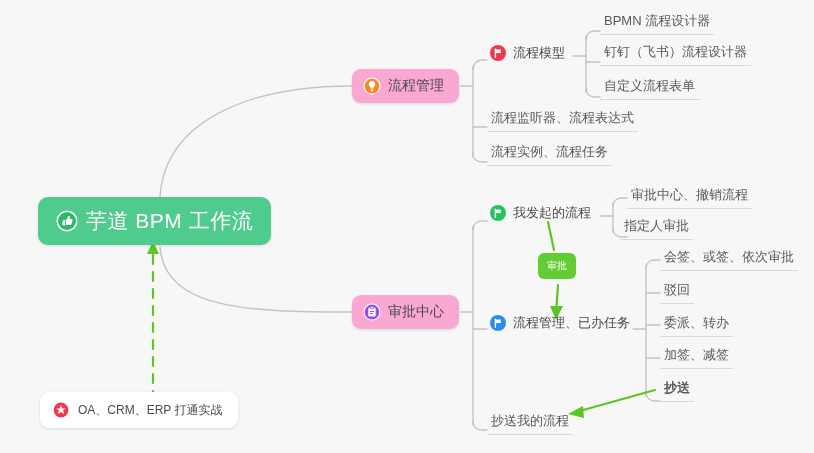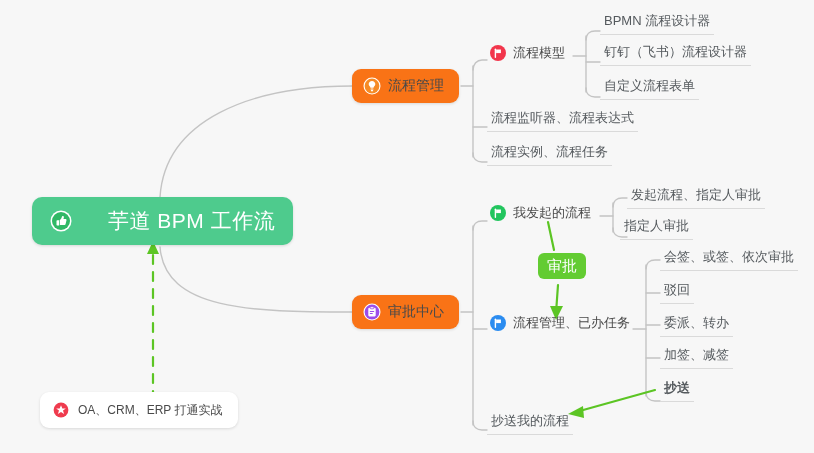--- a/index.html
+++ b/index.html
@@ -43,21 +43,21 @@
     height: 48px;
     box-shadow: 0 1px 3px rgba(0,0,0,0.13);
     color: #ffffff;
     font-size: 21px;
     letter-spacing: .5px;
   }
   .node-root .label { color:#fff; font-size:21px; }
 
   
   .node-card {
-    background: #f97316;
+    background: #f9a8d4;
     border-radius: 9px;
     padding: 0 15px 0 11px;
     height: 34px;
     box-shadow: 0 1px 3px rgba(0,0,0,0.12);
     font-size: 14px;
     color: #4a4a4a;
   }
 
   
   .node-wide {
@@ -80,21 +80,21 @@
     align-items: flex-end;
   }
 
   
   .node-badge {
     background: #63cc32;
     border-radius: 6px;
     height: 26px;
     padding: 0 9px;
     color: #ffffff;
-    font-size: 15px;
+    font-size: 10px;
     justify-content: center;
   }
 
   
   .ico {
     display: inline-flex;
     align-items: center;
     justify-content: center;
     flex: 0 0 auto;
     margin-right: 8px;
@@ -154,21 +154,21 @@
       <path d="M 655 390 L 576 412"></path>
       <path d="M 153 400 L 153 248" stroke-dasharray="9 8"></path>
     </g>
     <g fill="#5cc524" stroke="none">
       <polygon points="556,320 550,306 563,306"></polygon>
       <polygon points="568,414 583,406 584,418"></polygon>
       <polygon points="153,241 147,254 159,254"></polygon>
     </g>
   </svg>
 
-  <div class="node node-root" style="left:32px; top:197px;gap:28px;">
+  <div class="node node-root" style="left:38px; top:197px;">
     <span class="ico">
       <svg width="22" height="22" viewBox="0 0 22 22">
         <circle cx="11" cy="11" r="10.5" fill="#ffffff"></circle>
         <circle cx="11" cy="11" r="9" fill="#2fb866"></circle>
         <path d="M7.2 10.3h1.9v5.1H7.2a.7.7 0 0 1-.7-.7v-3.7a.7.7 0 0 1 .7-.7z" fill="#fff"></path>
         <path d="M9.8 10.1c.9-.6 1.8-1.8 2-3.1.1-.6.5-1 1-1 .6 0 1.1.5 1.1 1.1 0 .6-.2 1.3-.5 1.9h2.1c.7 0 1.2.6 1 1.3l-.9 3.7c-.1.6-.7 1-1.3 1H9.8z" fill="#fff"></path>
       </svg>
     </span>
     <span class="label">芋道 BPM 工作流</span>
   </div>
@@ -244,21 +244,21 @@
       <svg width="16" height="16" viewBox="0 0 16 16">
         <circle cx="8" cy="8" r="8" fill="#22c55e"></circle>
         <path d="M5.4 4.2v8" stroke="#fff" stroke-width="1.4" stroke-linecap="round"></path>
         <path d="M6.1 4.5h4.8v3.6H6.1z" fill="#fff"></path>
       </svg>
     </span>
     <span class="label">我发起的流程</span>
   </div>
 
   <div class="node node-leaf" style="left:627px; top:185px;">
-    <span class="label">发起流程、指定人审批</span>
+    <span class="label">审批中心、撤销流程</span>
   </div>
   <div class="node node-leaf" style="left:620px; top:216px;">
     <span class="label">指定人审批</span>
   </div>
 
   <div class="node node-badge" style="left:538px; top:253px;">
     <span class="label">审批</span>
   </div>
 
   <div class="node" style="left:490px; top:314px; font-size:13px; color:#4a4a4a;">

